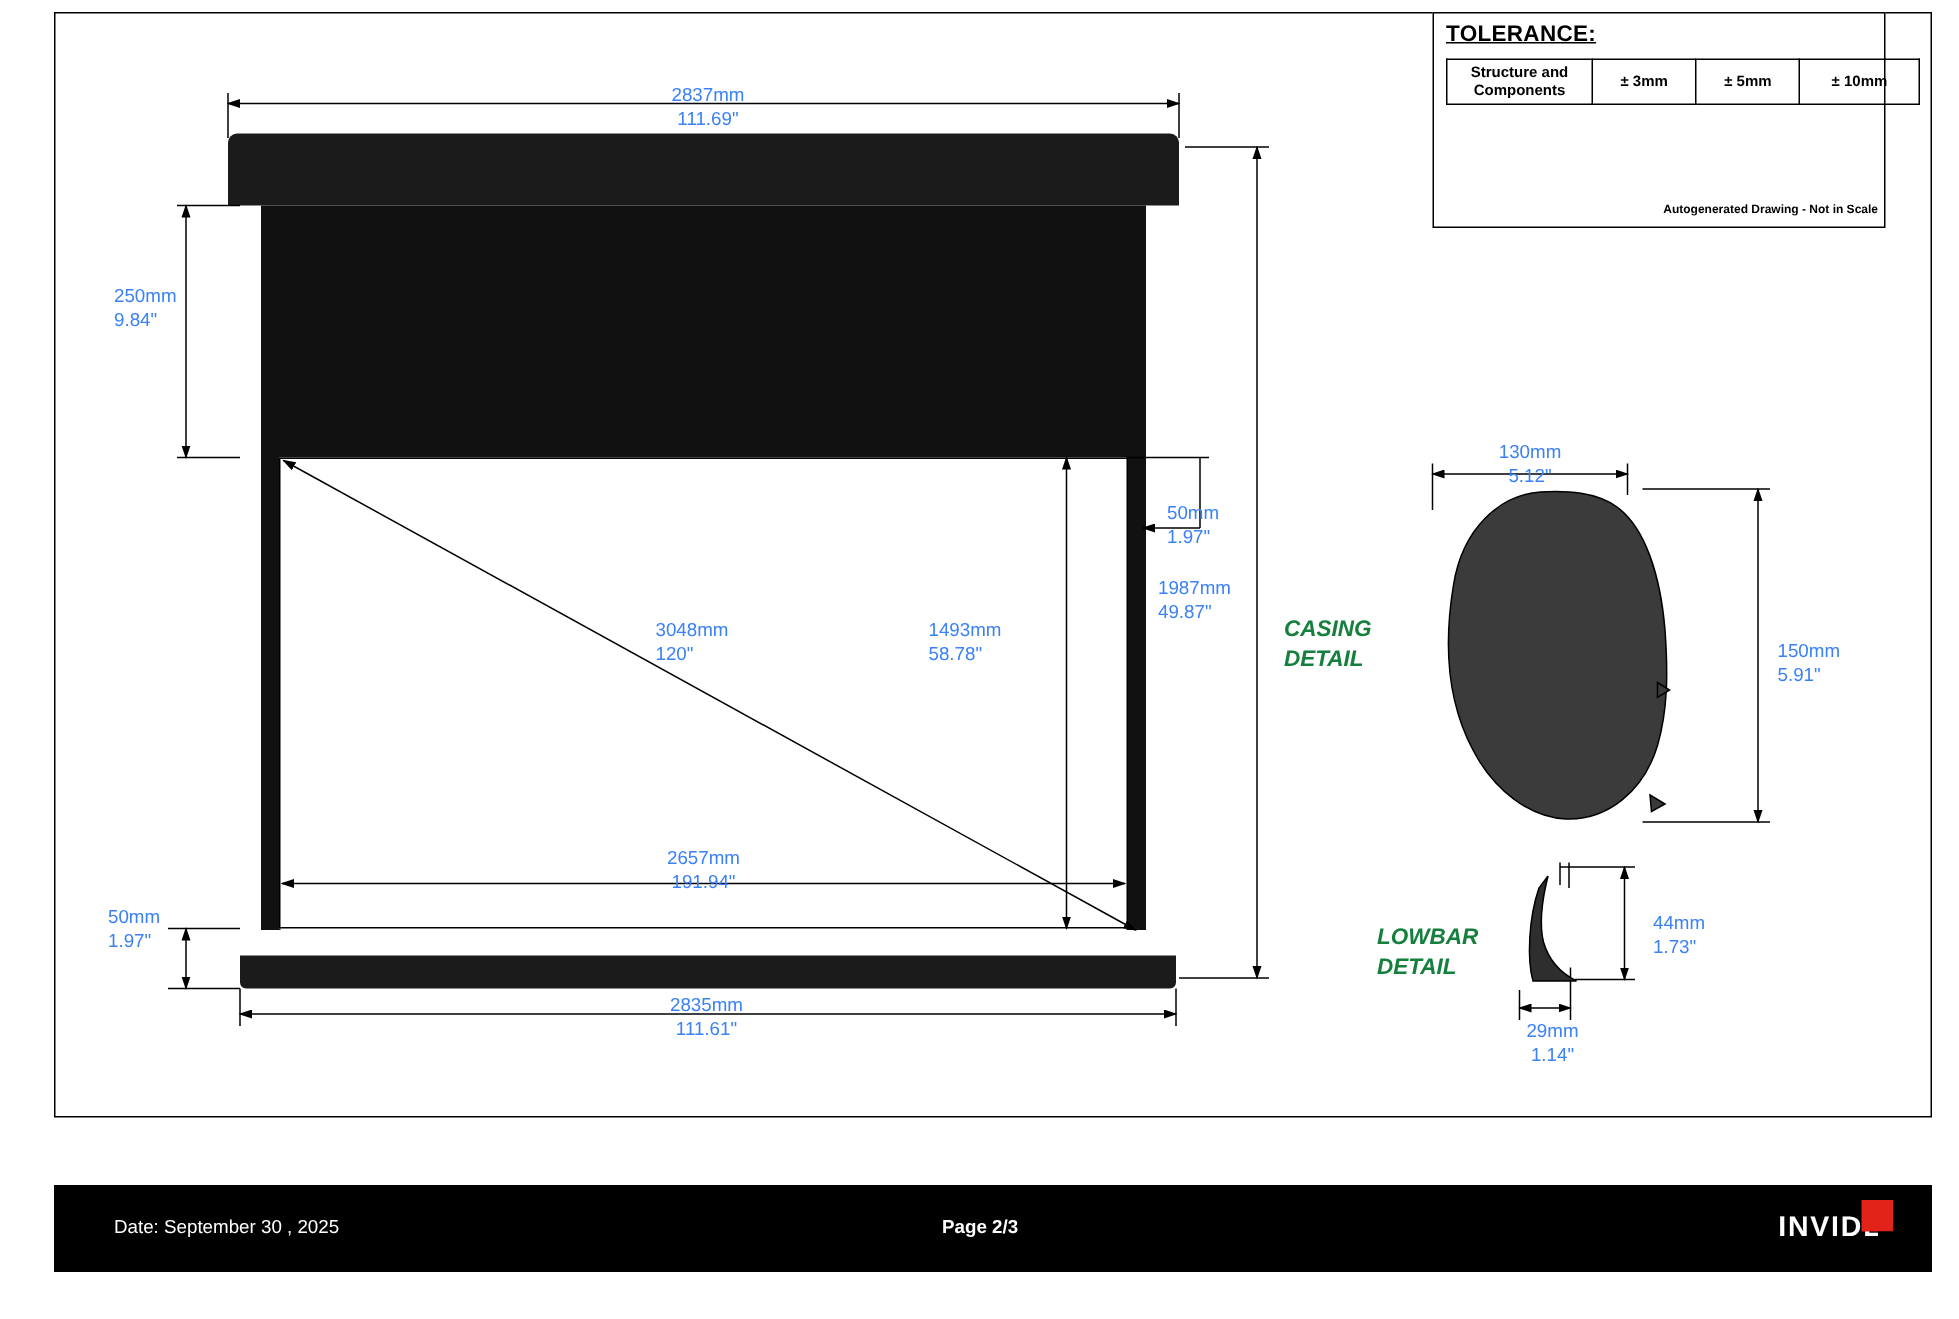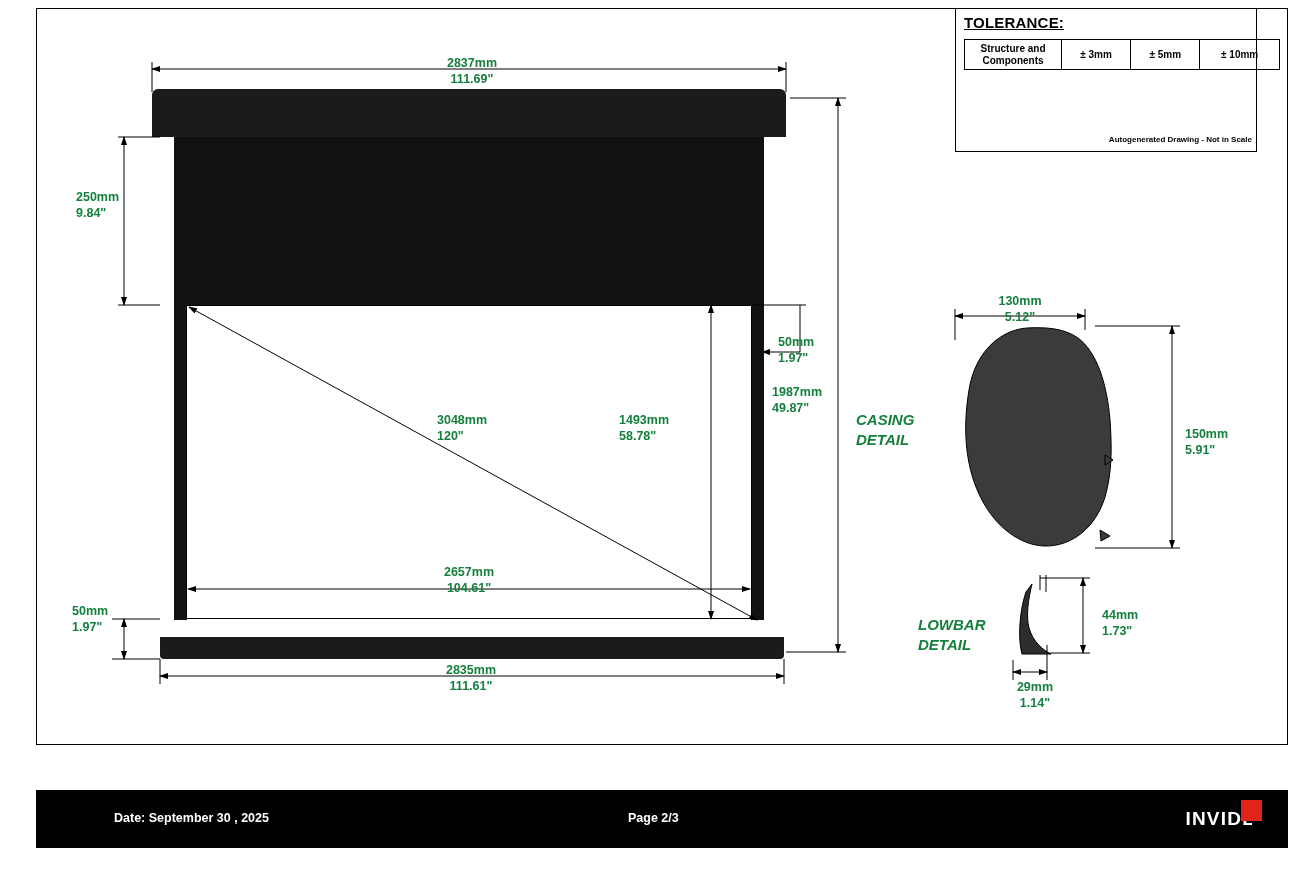--- a/index.html
+++ b/index.html
@@ -130,24 +130,24 @@
     top: 637px;
     width: 624px;
     height: 22px;
     background: #1b1b1b;
     border-radius: 0 0 4px 4px;
   }
   
   .lbl {
     position: absolute;
     font-size: 12.5px;
-    font-weight: bold;
+    font-weight: normal;
     line-height: 1.25;
     white-space: pre-line;
-    color: #15803d;
+    color: #3b82f6;
   }
   .lbl.center { text-align: center; }
   .detail-lbl {
     position: absolute;
     font-size: 15px;
     font-style: italic;
     font-weight: bold;
     line-height: 1.3;
     white-space: pre-line;
     color: #15803d;
@@ -168,22 +168,21 @@
     width: 1252px;
     height: 58px;
     background: #000;
   }
   .footer-date {
     position: absolute;
     left: 40px;
     top: 21px;
     color: #fff;
     font-size: 12.5px;
-    font-weight: bold;
-    margin-left: 38px;
+    font-weight: normal;
   }
   .footer-page {
     position: absolute;
     left: 592px;
     top: 21px;
     color: #fff;
     font-size: 12.5px;
     font-weight: bold;
   }
   .brand {
@@ -309,21 +308,21 @@
   <div class="lbl" style="left:772px; top:385px; width:90px;">1987mm
 49.87"</div>
 
   <div class="lbl" style="left:437px; top:413px; width:110px;">3048mm
 120"</div>
 
   <div class="lbl" style="left:619px; top:413px; width:110px;">1493mm
 58.78"</div>
 
   <div class="lbl center" style="left:404px; top:565px; width:130px;">2657mm
-104.61"</div>
+191.94"</div>
 
   <div class="lbl" style="left:72px; top:604px; width:80px;">50mm
 1.97"</div>
 
   <div class="lbl center" style="left:406px; top:663px; width:130px;">2835mm
 111.61"</div>
 
   <div class="lbl center" style="left:970px; top:294px; width:100px;">130mm
 5.12"</div>
 

